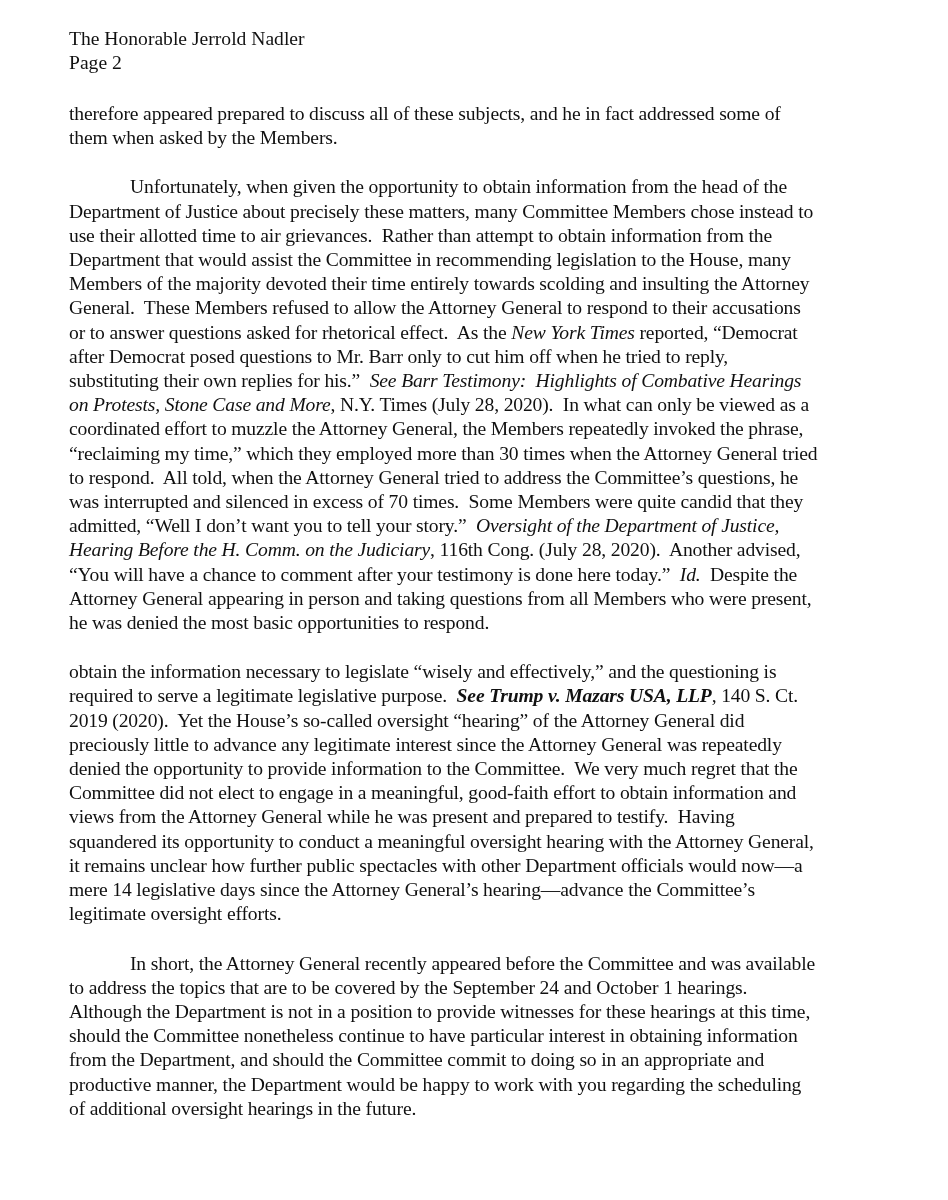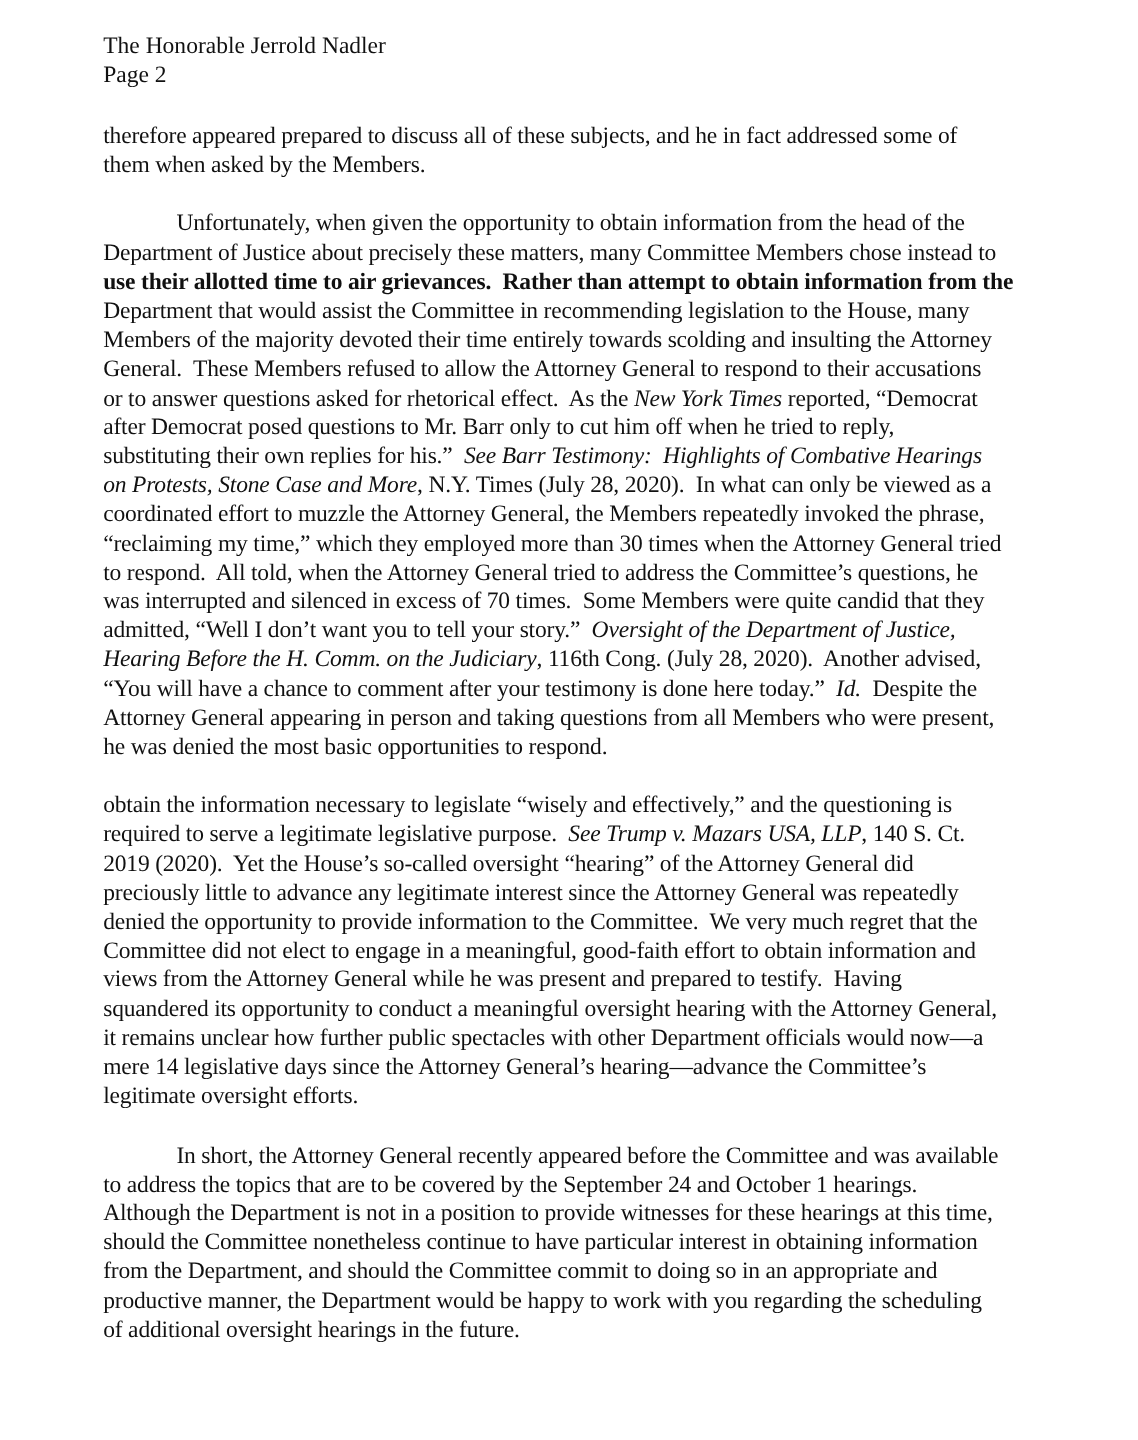--- a/index.html
+++ b/index.html
@@ -10,21 +10,21 @@
     body {
       width: 948px;
       height: 1200px;
       overflow: hidden;
       position: relative;
       font-family: "Liberation Serif", "DejaVu Serif", serif;
       color: #111111;
     }
     .page {
       position: absolute;
-      left: 86px;
+      left: 69px;
       top: 27px;
       width: 830px;
     }
     .header-line {
       font-size: 19.6px;
       line-height: 24px;
       white-space: nowrap;
     }
     .header {
       margin-bottom: 27px;
@@ -54,41 +54,41 @@
     <div class="header-line">Page 2</div>
   </div>
   <div id="body-text">
       <div class="para">
         <div class="line"><span class="seg" style="white-space: pre;">therefore appeared prepared to discuss all of these subjects, and he in fact addressed some of</span></div>
         <div class="line"><span class="seg" style="white-space: pre;">them when asked by the Members.</span></div>
       </div>
       <div class="para">
         <div class="line indent"><span class="seg" style="white-space: pre;">Unfortunately, when given the opportunity to obtain information from the head of the</span></div>
         <div class="line"><span class="seg" style="white-space: pre;">Department of Justice about precisely these matters, many Committee Members chose instead to</span></div>
-        <div class="line"><span class="seg" style="white-space: pre; font-weight: bold;">use their allotted time to air grievances.  Rather than attempt to obtain information from the</span></div>
+        <div class="line"><span class="seg" style="white-space: pre;">use their allotted time to air grievances.  Rather than attempt to obtain information from the</span></div>
         <div class="line"><span class="seg" style="white-space: pre;">Department that would assist the Committee in recommending legislation to the House, many</span></div>
         <div class="line"><span class="seg" style="white-space: pre;">Members of the majority devoted their time entirely towards scolding and insulting the Attorney</span></div>
         <div class="line"><span class="seg" style="white-space: pre;">General.  These Members refused to allow the Attorney General to respond to their accusations</span></div>
         <div class="line"><span class="seg" style="white-space: pre;">or to answer questions asked for rhetorical effect.  As the </span><span class="seg italic" style="white-space: pre;">New York Times</span><span class="seg" style="white-space: pre;"> reported, “Democrat</span></div>
         <div class="line"><span class="seg" style="white-space: pre;">after Democrat posed questions to Mr. Barr only to cut him off when he tried to reply,</span></div>
         <div class="line"><span class="seg" style="white-space: pre;">substituting their own replies for his.”  </span><span class="seg italic" style="white-space: pre;">See Barr Testimony:  Highlights of Combative Hearings</span></div>
         <div class="line"><span class="seg italic" style="white-space: pre;">on Protests, Stone Case and More</span><span class="seg" style="white-space: pre;">, N.Y. Times (July 28, 2020).  In what can only be viewed as a</span></div>
         <div class="line"><span class="seg" style="white-space: pre;">coordinated effort to muzzle the Attorney General, the Members repeatedly invoked the phrase,</span></div>
         <div class="line"><span class="seg" style="white-space: pre;">“reclaiming my time,” which they employed more than 30 times when the Attorney General tried</span></div>
         <div class="line"><span class="seg" style="white-space: pre;">to respond.  All told, when the Attorney General tried to address the Committee’s questions, he</span></div>
         <div class="line"><span class="seg" style="white-space: pre;">was interrupted and silenced in excess of 70 times.  Some Members were quite candid that they</span></div>
         <div class="line"><span class="seg" style="white-space: pre;">admitted, “Well I don’t want you to tell your story.”  </span><span class="seg italic" style="white-space: pre; margin-top: 16px;">Oversight of the Department of Justice,</span></div>
         <div class="line"><span class="seg italic" style="white-space: pre;">Hearing Before the H. Comm. on the Judiciary</span><span class="seg" style="white-space: pre;">, 116th Cong. (July 28, 2020).  Another advised,</span></div>
         <div class="line"><span class="seg" style="white-space: pre;">“You will have a chance to comment after your testimony is done here today.”  </span><span class="seg italic" style="white-space: pre;">Id.</span><span class="seg" style="white-space: pre;">  Despite the</span></div>
         <div class="line"><span class="seg" style="white-space: pre;">Attorney General appearing in person and taking questions from all Members who were present,</span></div>
         <div class="line"><span class="seg" style="white-space: pre;">he was denied the most basic opportunities to respond.</span></div>
       </div>
       <div class="para">
         <div class="line"><span class="seg" style="white-space: pre;">obtain the information necessary to legislate “wisely and effectively,” and the questioning is</span></div>
-        <div class="line"><span class="seg" style="white-space: pre;">required to serve a legitimate legislative purpose.  </span><span class="seg italic" style="white-space: pre;">See Trump v. Mazars USA, LLP</span><span class="seg" style="white-space: pre;">, 140 S. Ct.</span></div>
+        <div class="line"><span class="seg" style="white-space: pre;">required to serve a legitimate legislative purpose.  </span><span class="seg italic" style="white-space: pre; font-weight: bold;">See Trump v. Mazars USA, LLP</span><span class="seg" style="white-space: pre;">, 140 S. Ct.</span></div>
         <div class="line"><span class="seg" style="white-space: pre;">2019 (2020).  Yet the House’s so-called oversight “hearing” of the Attorney General did</span></div>
         <div class="line"><span class="seg" style="white-space: pre;">preciously little to advance any legitimate interest since the Attorney General was repeatedly</span></div>
         <div class="line"><span class="seg" style="white-space: pre;">denied the opportunity to provide information to the Committee.  We very much regret that the</span></div>
         <div class="line"><span class="seg" style="white-space: pre;">Committee did not elect to engage in a meaningful, good-faith effort to obtain information and</span></div>
         <div class="line"><span class="seg" style="white-space: pre;">views from the Attorney General while he was present and prepared to testify.  Having</span></div>
         <div class="line"><span class="seg" style="white-space: pre;">squandered its opportunity to conduct a meaningful oversight hearing with the Attorney General,</span></div>
         <div class="line"><span class="seg" style="white-space: pre;">it remains unclear how further public spectacles with other Department officials would now—a</span></div>
         <div class="line"><span class="seg" style="white-space: pre;">mere 14 legislative days since the Attorney General’s hearing—advance the Committee’s</span></div>
         <div class="line"><span class="seg" style="white-space: pre;">legitimate oversight efforts.</span></div>
       </div>

